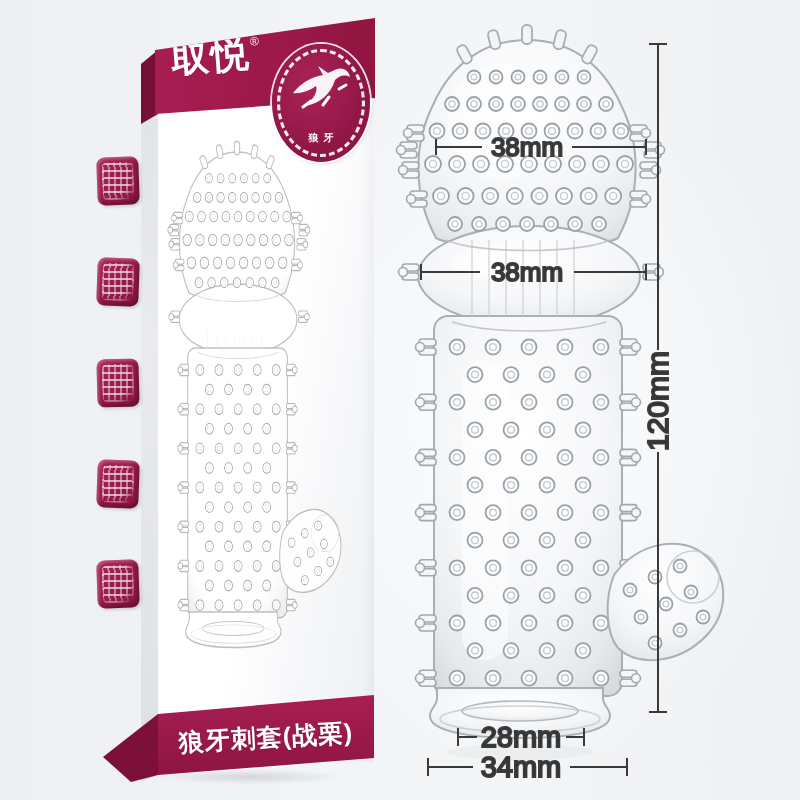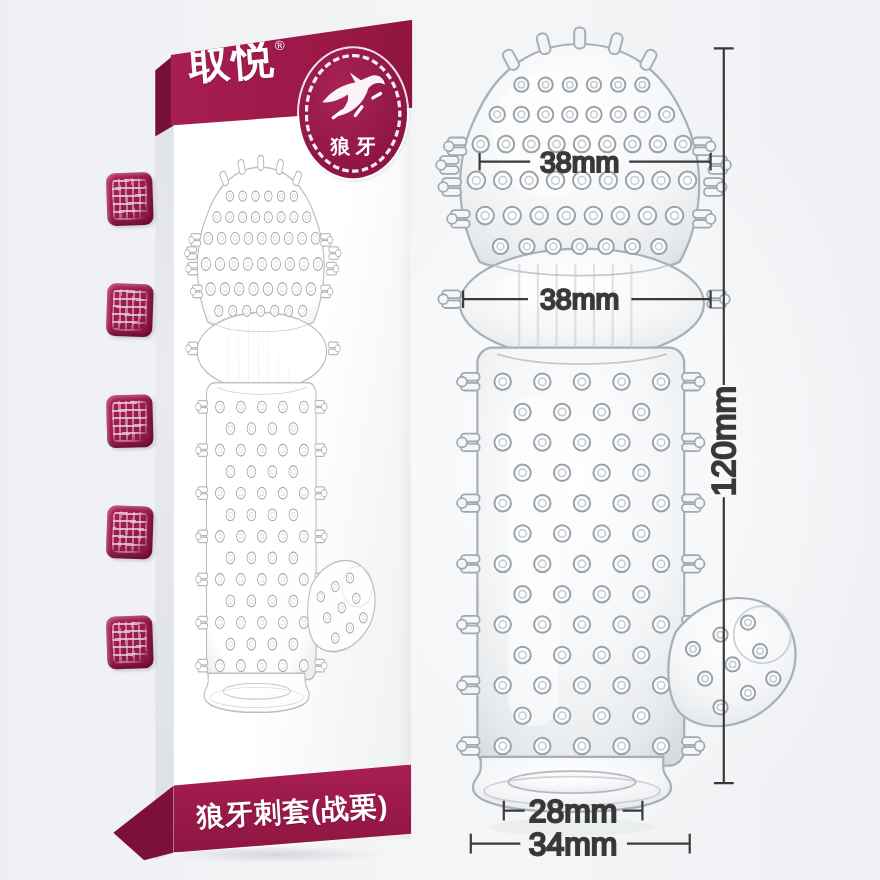--- a/index.html
+++ b/index.html
@@ -38,21 +38,21 @@
   .banner-bottom-label{position:absolute;left:0;top:26px;width:100%;text-align:center;
     transform:rotate(-3.4deg);color:#fff;font-size:25px;font-weight:700;letter-spacing:1px;
     text-shadow:0 1px 1px rgba(0,0,0,.2);}
 
   .badge{position:absolute;left:272px;top:44px;width:98px;height:118px;border-radius:50%;
     background:radial-gradient(70% 70% at 40% 35%,#ab2357,#8e1544 85%);
     box-shadow:0 0 0 2px rgba(255,255,255,.85),1px 2px 4px rgba(0,0,0,.15);}
   .badge-ring{position:absolute;inset:5px;border:3px dashed rgba(255,255,255,.92);border-radius:50%;}
   .badge .wolf{position:absolute;left:17px;top:15px;}
   .badge-label{position:absolute;bottom:17px;left:0;width:100%;text-align:center;
-    color:#fff;font-size:18px;font-weight:700;letter-spacing:5px;text-indent:5px;}
+    color:#fff;font-size:10px;font-weight:700;letter-spacing:5px;text-indent:5px;}
 
   .seal{position:absolute;left:97px;width:42px;height:48px;border-radius:8px;
     background:linear-gradient(135deg,#ad2457 0%,#97194a 55%,#841340 100%);
     box-shadow:2px 2px 3px rgba(0,0,0,.14), inset -2px -3px 4px rgba(0,0,0,.25), inset 2px 2px 3px rgba(255,255,255,.25);}
   .seal::after{content:"";position:absolute;inset:5px;border-radius:5px;opacity:.8;
     background:
       repeating-linear-gradient(0deg, rgba(255,255,255,.8) 0 2px, rgba(255,255,255,0) 2px 7px),
       repeating-linear-gradient(90deg, rgba(255,255,255,.55) 0 2px, rgba(255,255,255,0) 2px 6px);
     -webkit-mask:radial-gradient(circle at 35% 40%, #000 55%, transparent 90%);
             mask:radial-gradient(circle at 35% 40%, #000 55%, transparent 90%);}

